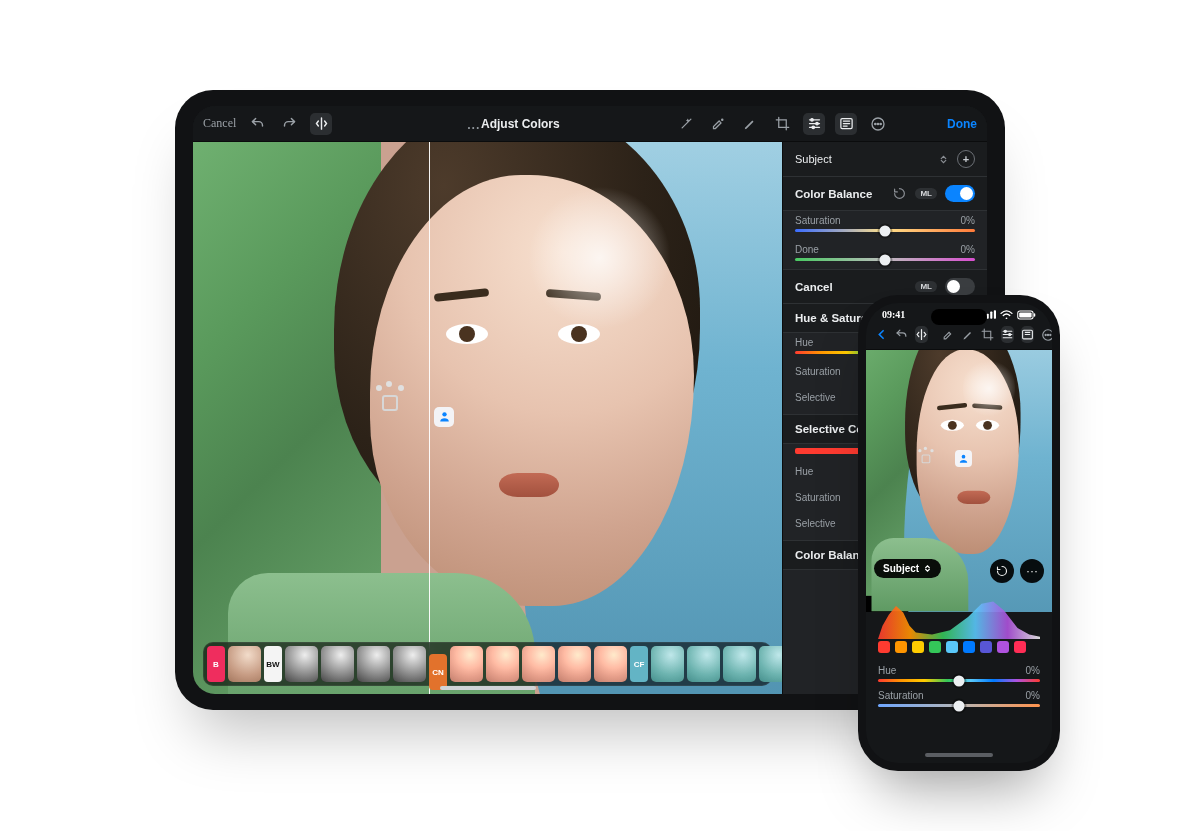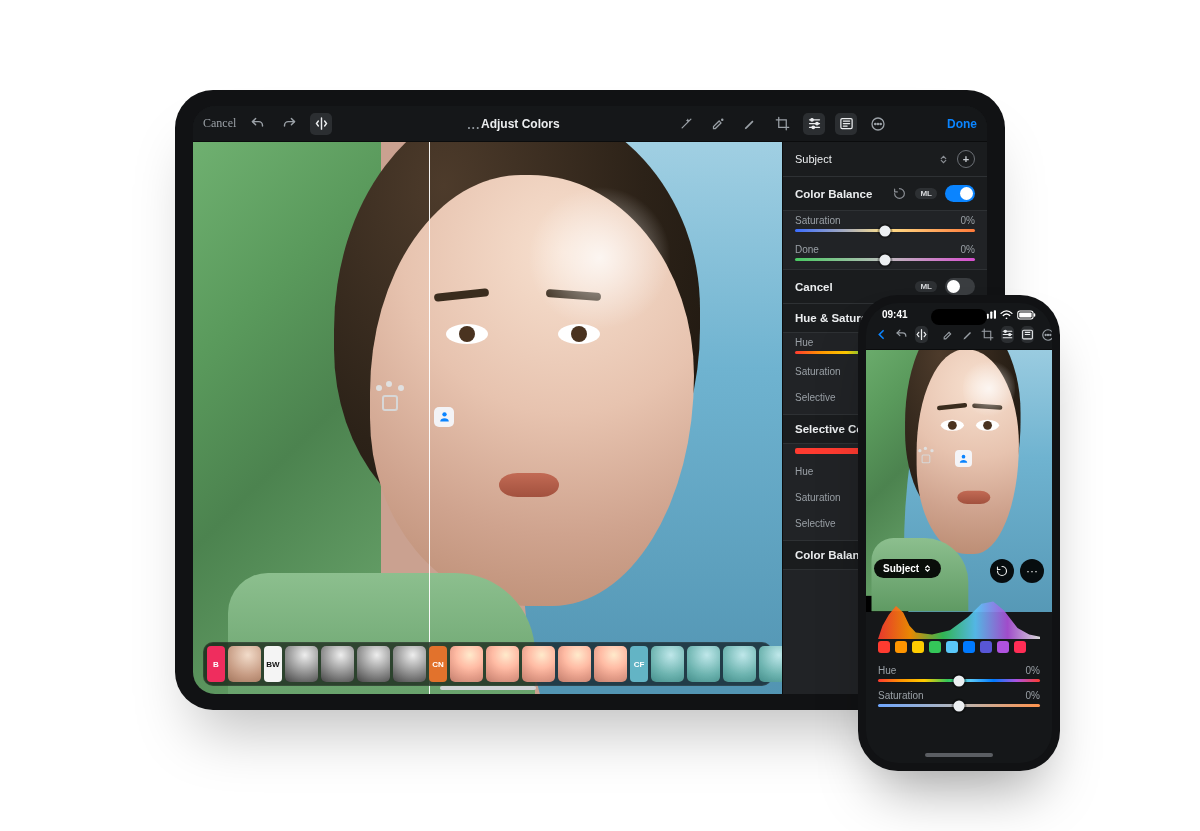--- a/index.html
+++ b/index.html
@@ -72,21 +72,21 @@
   .preset-strip{position:absolute;left:10px;right:10px;bottom:8px;height:44px;display:flex;gap:3px;background:rgba(0,0,0,.6);border:1px solid rgba(255,255,255,.06);border-radius:10px;padding:3px;backdrop-filter:blur(6px);}
   .preset{position:relative;flex:0 0 auto;width:33px;height:100%;border-radius:5px;overflow:hidden;background:#222;}
   .preset .mini{position:absolute;inset:0;}
   .preset .mini::before{content:'';position:absolute;inset:0;background:radial-gradient(circle at 60% 25%, #f2dcca, #c79c84 60%, #a4775e);}
   .preset.bw .mini::before{background:radial-gradient(circle at 60% 25%, #eee, #888 60%, #444);}
   .preset.tint-o .mini::before{filter:sepia(.4) hue-rotate(-20deg) saturate(1.4);}
   .preset.tint-c .mini::before{filter:hue-rotate(150deg) saturate(1.2);}
   .preset-label{position:relative;flex:0 0 auto;width:18px;height:100%;display:flex;align-items:center;justify-content:center;font-size:8px;font-weight:700;color:#fff;border-radius:4px;}
   .preset-label.basic{background:var(--magenta);}
   .preset-label.bw{background:#f4f4f4;color:#111;}
-  .preset-label.cn{background:var(--orange);}
+  .preset-label.cn{background:var(--orange);margin-top:8px;}
   .preset-label.cf{background:var(--cyan);}
   .home-indicator{position:absolute;bottom:4px;left:50%;width:96px;height:4px;background:#d0d3d6;border-radius:3px;transform:translateX(-50%);}
   
   .sb-row{display:flex;align-items:center;gap:8px;padding:8px 12px;border-bottom:1px solid var(--line);background:var(--panel-dark);}
   .sb-row.head{font-weight:600;font-size:11.5px;}
   .sb-row .sp{flex:1;}
   .sb-row .pill{font-size:8px;padding:1px 5px;border-radius:8px;background:#2d3033;color:#d7d9dc;font-weight:700;}
   .reset{width:14px;height:14px;color:#8b8f95;}
   .toggle{position:relative;width:30px;height:17px;border-radius:10px;background:#3a3d40;}
   .toggle.on{background:var(--accent);}
@@ -103,21 +103,21 @@
   .handle{position:absolute;top:50%;width:11px;height:11px;border-radius:50%;background:#eceff2;transform:translate(-50%,-50%);box-shadow:0 0 0 2px rgba(0,0,0,.3);}
   .circle-btn{width:18px;height:18px;border-radius:50%;border:1.5px solid #6b6f75;display:flex;align-items:center;justify-content:center;color:#c9cdd3;font-size:11px;font-weight:700;}
   .swaprow{display:flex;gap:5px;padding:4px 12px 8px 12px;}
   .sw{flex:1;height:6px;border-radius:2px;}
   .swaprow2{display:flex;gap:5px;padding:2px 12px 6px 12px;}
   .sw2{width:12px;height:12px;border-radius:3px;}
   
   .iphone-shell{position:absolute;right:140px;top:295px;width:202px;height:476px;border-radius:40px;background:var(--device-black);padding:8px;box-shadow:0 35px 55px -18px rgba(0,0,0,.35);}
   .iphone-screen{position:relative;width:100%;height:100%;border-radius:32px;overflow:hidden;background:var(--panel-darker);}
   .island{position:absolute;top:6px;left:50%;transform:translateX(-50%);width:56px;height:16px;border-radius:10px;background:#000;}
-  .iph-status{display:flex;align-items:center;justify-content:space-between;padding:6px 16px 2px 16px;font-size:10px;font-weight:600;color:#fff;}
+  .iph-status{display:flex;align-items:center;justify-content:space-between;padding:6px 16px 2px 16px;font-size:10px;font-weight:600;color:#fff;font-family:Liberation Serif, serif;}
   .status-icons{display:flex;align-items:center;gap:4px;}
   .iph-tb{display:flex;align-items:center;gap:7px;padding:4px 9px 6px 9px;color:#c9cdd3;border-bottom:1px solid #0b0c0d;}
   .iph-tb .iconbtn{width:17px;height:17px;}
   .iph-canvas{position:relative;height:262px;background:#000;overflow:hidden;}
   .iph-canvas .portrait{transform:scale(.55) translate(-10px,-30px);transform-origin:top left;width:182%;height:182%;}
   .iph-overlay{position:absolute;left:0;right:0;top:262px;bottom:0;padding:0;}
   .iph-histogram{height:48px;padding:4px 12px 0 12px;}
   .iph-histogram svg{width:100%;height:100%;}
   .iph-hi{position:absolute;bottom:6px;left:50%;width:68px;height:4px;border-radius:3px;background:#5b5e63;transform:translateX(-50%);}
   .floater{position:absolute;left:8px;top:256px;display:flex;align-items:center;gap:4px;background:rgba(0,0,0,.92);color:#fff;border-radius:13px;padding:4px 9px;font-size:10px;font-weight:600;}

